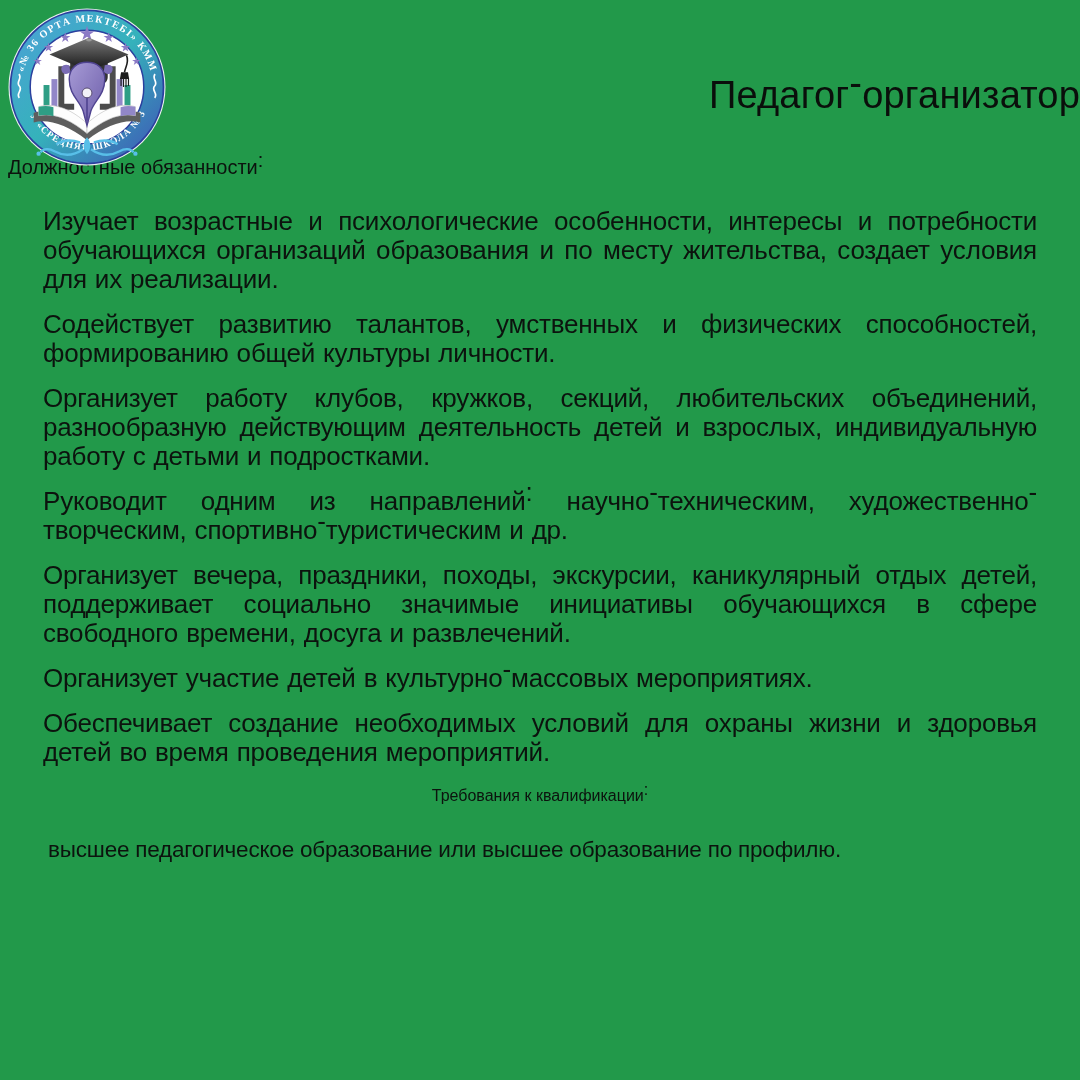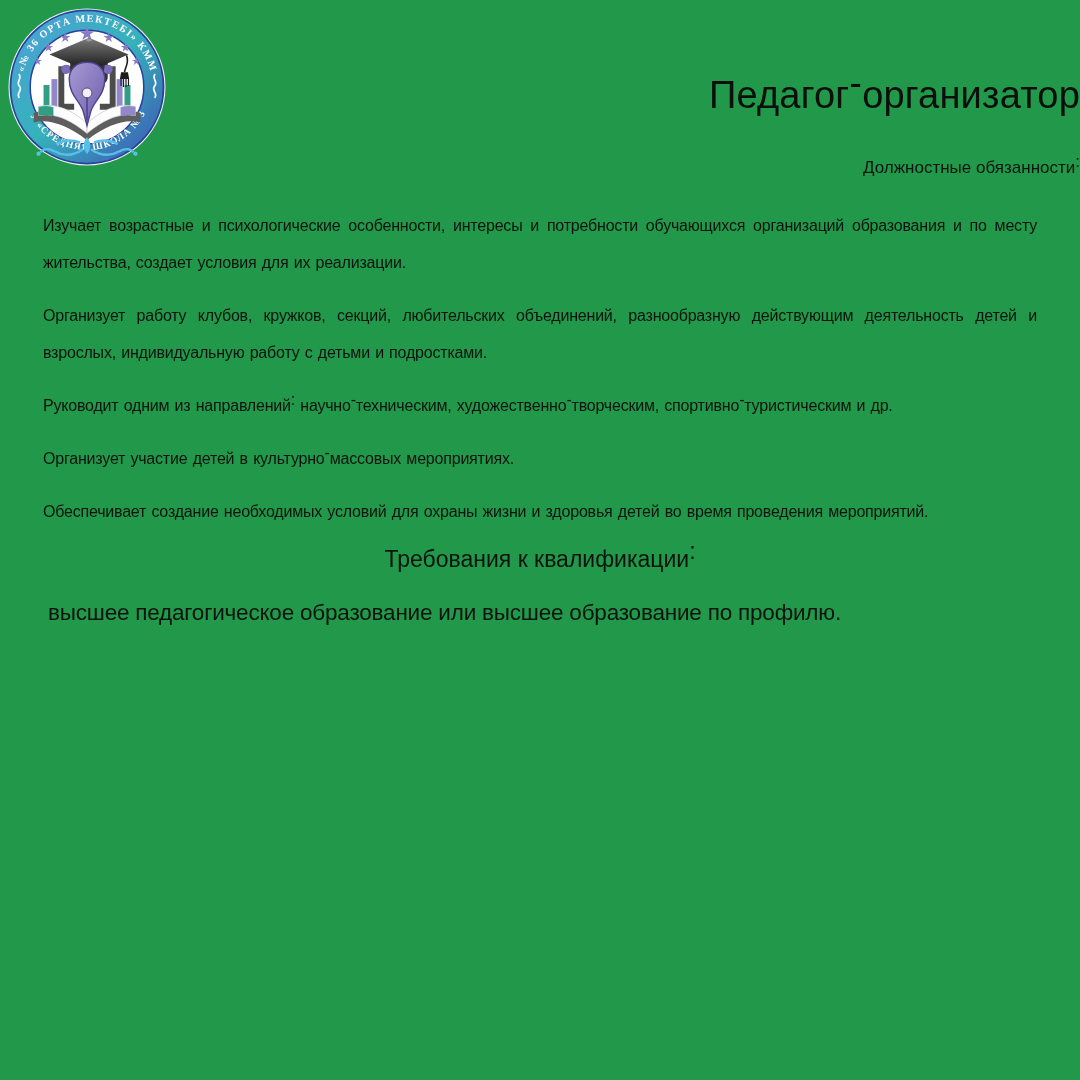--- a/index.html
+++ b/index.html
@@ -9,31 +9,31 @@
     font-family:"Liberation Sans",sans-serif;
     color:#0c130e;
   }
   .logo{position:absolute;top:8px;left:8px;width:158px;height:158px;}
   .title{
     margin:0;padding-top:72px;text-align:right;
     font-size:38px;line-height:1.25;font-weight:400;color:#0a0f0b;
     letter-spacing:.2px;
   }
   .subtitle{
-    margin:34px 0 0;text-align:right;
-    font-size:17px;line-height:27px;font-weight:400;
+    margin:34px 8px 0;text-align:left;
+    font-size:20px;line-height:27px;font-weight:400;
   }
   .content{margin:26px 43px 0;}
   .duty{
-    font-size:16px;line-height:37px;margin:0 0 16px;
+    font-size:26px;line-height:29px;margin:0 0 16px;
     text-align:justify;letter-spacing:-.2px;word-spacing:1px;
   }
   .req-heading{
     margin:12px 0 0;text-align:center;
-    font-size:23px;line-height:26px;font-weight:400;
+    font-size:16px;line-height:26px;font-weight:400;
   }
   .final-line{
     margin:26px 43px 0;padding-left:5px;
     font-size:22.5px;line-height:30px;letter-spacing:-.2px;
   }
   .raised{position:relative;top:-.32em;}
   svg text{font-family:"Liberation Serif",serif;}
 </style>
 </head>
 <body>
@@ -127,20 +127,22 @@
     <circle cx="31" cy="147.5" r="2.2" fill="#58bfe8" stroke="none"></circle>
     <circle cx="129" cy="147.5" r="2.2" fill="#58bfe8" stroke="none"></circle>
   </g>
 </svg>
 
 <h1 class="title">Педагог<span class="raised">-</span>организатор</h1>
 <div class="subtitle">Должностные обязанности<span class="raised">:</span></div>
 
 <div class="content">
   <p class="duty">Изучает возрастные и психологические особенности, интересы и потребности обучающихся организаций образования и по месту жительства, создает условия для их реализации.</p>
+  <p class="duty">Содействует развитию талантов, умственных и физических способностей, формированию общей культуры личности.</p>
   <p class="duty">Организует работу клубов, кружков, секций, любительских объединений, разнообразную действующим деятельность детей и взрослых, индивидуальную работу с детьми и подростками.</p>
   <p class="duty">Руководит одним из направлений<span class="raised">:</span> научно<span class="raised">-</span>техническим, художественно<span class="raised">-</span>творческим, спортивно<span class="raised">-</span>туристическим и др.</p>
+  <p class="duty">Организует вечера, праздники, походы, экскурсии, каникулярный отдых детей, поддерживает социально значимые инициативы обучающихся в сфере свободного времени, досуга и развлечений.</p>
   <p class="duty">Организует участие детей в культурно<span class="raised">-</span>массовых мероприятиях.</p>
   <p class="duty">Обеспечивает создание необходимых условий для охраны жизни и здоровья детей во время проведения мероприятий.</p>
   <div class="req-heading">Требования к квалификации<span class="raised">:</span></div>
 </div>
 
 <p class="final-line">высшее педагогическое образование или высшее образование по профилю.</p>
 
 </body></html>

